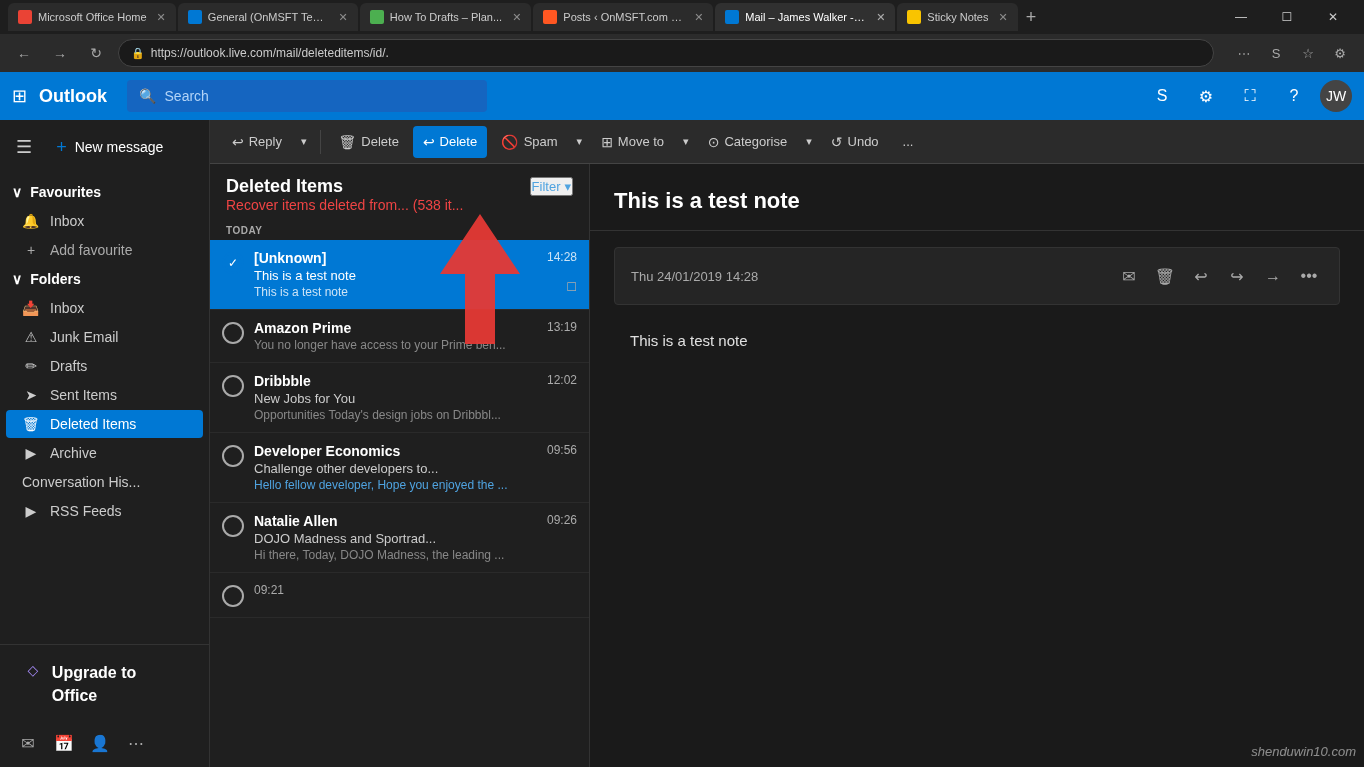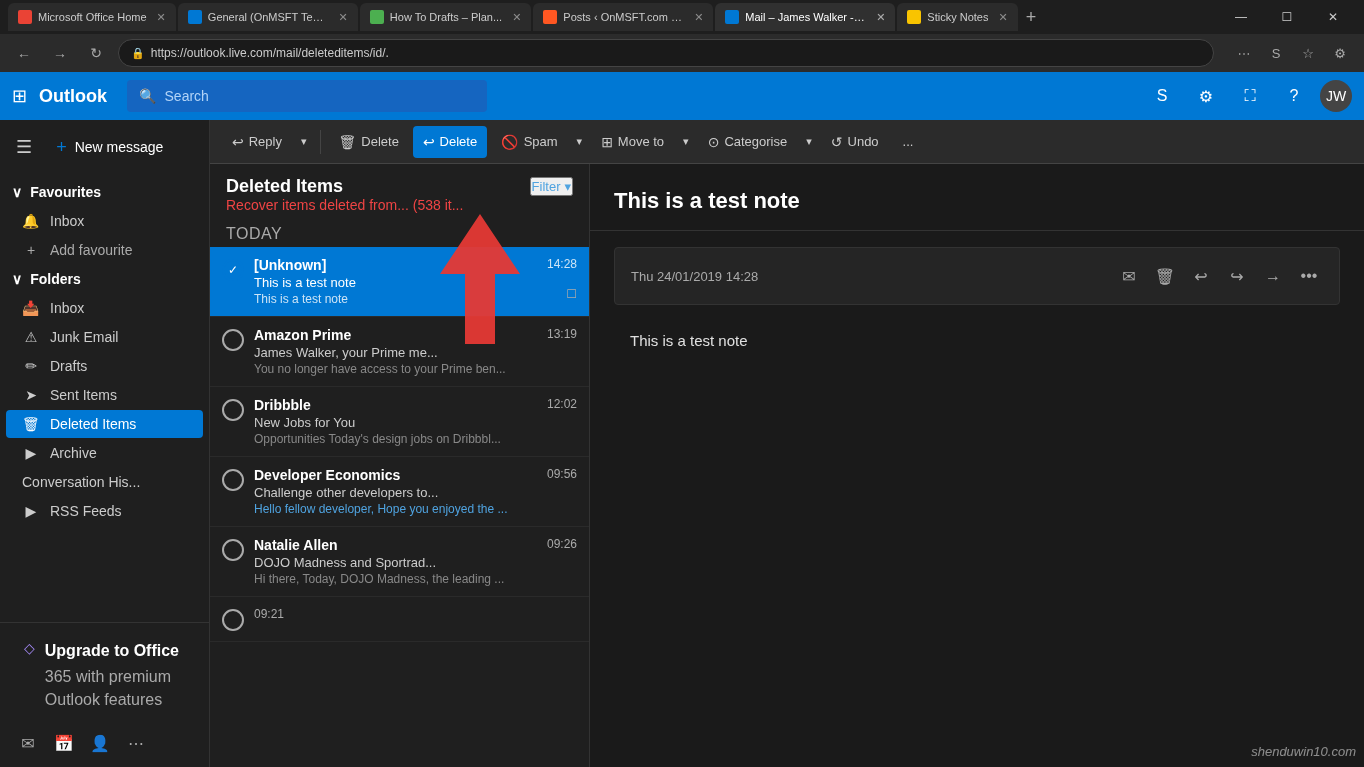--- a/index.html
+++ b/index.html
@@ -71,21 +71,21 @@
     .toolbar-btn .btn-icon { font-size: 14px; }
     .toolbar-separator { width: 1px; height: 24px; background: #444; margin: 0 4px; }
     .toolbar-chevron { padding: 5px 5px; background: none; border: none; color: #ccc; cursor: pointer; font-size: 11px; border-radius: 4px; height: 32px; }
 
     
     .email-list-panel { width: 380px; flex-shrink: 0; background: #1f1f1f; border-right: 1px solid #333; display: flex; flex-direction: column; }
     .email-list-header { padding: 12px 16px 4px; }
     .email-list-title { font-size: 18px; font-weight: 600; color: #fff; }
     .recover-link { color: #ef4444; font-size: 14px; cursor: pointer; }
     .filter-btn { margin-left: auto; color: #4fa3e0; font-size: 13px; cursor: pointer; display: flex; align-items: center; gap: 4px; }
-    .section-label { font-size: 16px; color: #aaa; font-weight: 400; text-transform: uppercase; letter-spacing: 0.5px; margin: 8px 16px 4px; }
+    .section-label { font-size: 10px; color: #aaa; font-weight: 700; text-transform: uppercase; letter-spacing: 0.5px; margin: 8px 16px 4px; }
 
     .email-item { display: flex; align-items: flex-start; padding: 10px 12px; cursor: pointer; border-bottom: 1px solid #2a2a2a; gap: 10px; }
     .email-item.selected { background: #0078d4; }
     .email-item.selected .email-sender { color: #fff; }
     .email-item.selected .email-preview { color: rgba(255,255,255,0.8); }
     .email-item.selected .email-time { color: rgba(255,255,255,0.8); }
     .email-item.selected .email-subject { color: #fff; }
 
     .email-circle { width: 22px; height: 22px; border-radius: 50%; border: 2px solid #aaa; flex-shrink: 0; margin-top: 2px; cursor: pointer; display: flex; align-items: center; justify-content: center; }
     .email-circle.checked { background: #0078d4; border-color: #0078d4; color: #fff; font-size: 12px; }
@@ -256,21 +256,20 @@
           <span class="nav-icon">▶</span>
           <span>RSS Feeds</span>
         </div>
       </div>
 
       <div class="sidebar-bottom">
         <div class="nav-item" style="align-items:flex-start; padding:8px 6px;">
           <span class="nav-icon diamond-icon">◇</span>
           <div class="upgrade-section">
             <div class="upgrade-title">Upgrade to Office</div>
-            <div>365 with premium Outlook features</div>
           </div>
         </div>
         <div class="sidebar-bottom-icons">
           <div class="sidebar-bottom-icon">✉</div>
           <div class="sidebar-bottom-icon">📅</div>
           <div class="sidebar-bottom-icon">👤</div>
           <div class="sidebar-bottom-icon">⋯</div>
         </div>
       </div>
     </div>
@@ -344,21 +343,20 @@
               <div class="email-meta">
                 <span class="email-time">14:28</span>
                 <span class="email-flag">☐</span>
               </div>
             </div>
 
             <div class="email-item">
               <div class="email-circle"></div>
               <div class="email-body">
                 <div class="email-sender">Amazon Prime</div>
-                <div class="email-subject">James Walker, your Prime me...</div>
                 <div class="email-preview">You no longer have access to your Prime ben...</div>
               </div>
               <div class="email-meta">
                 <span class="email-time">13:19</span>
               </div>
             </div>
 
             <div class="email-item">
               <div class="email-circle"></div>
               <div class="email-body">

